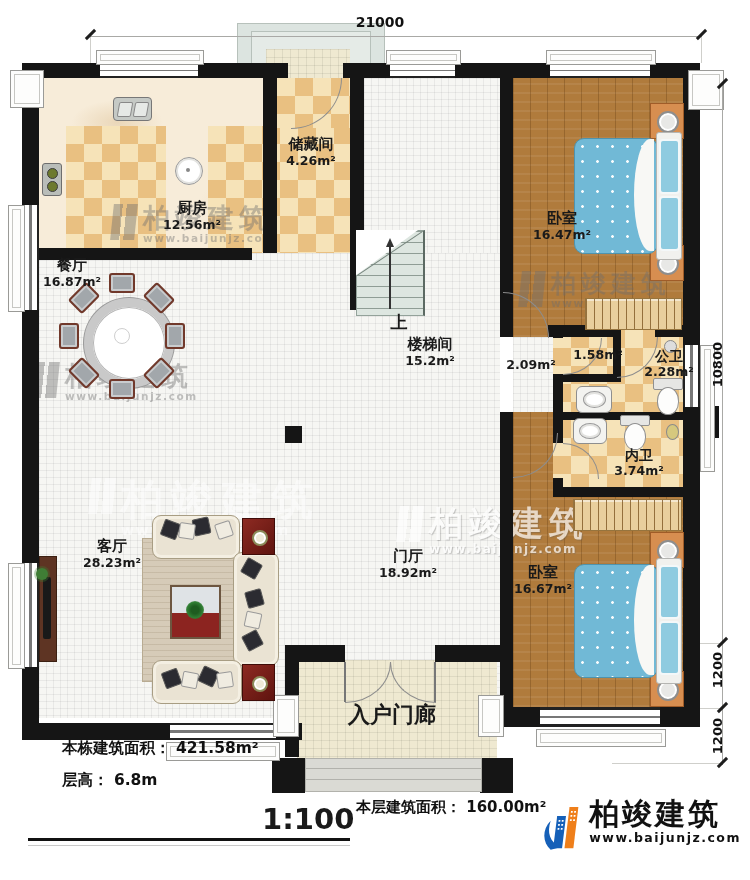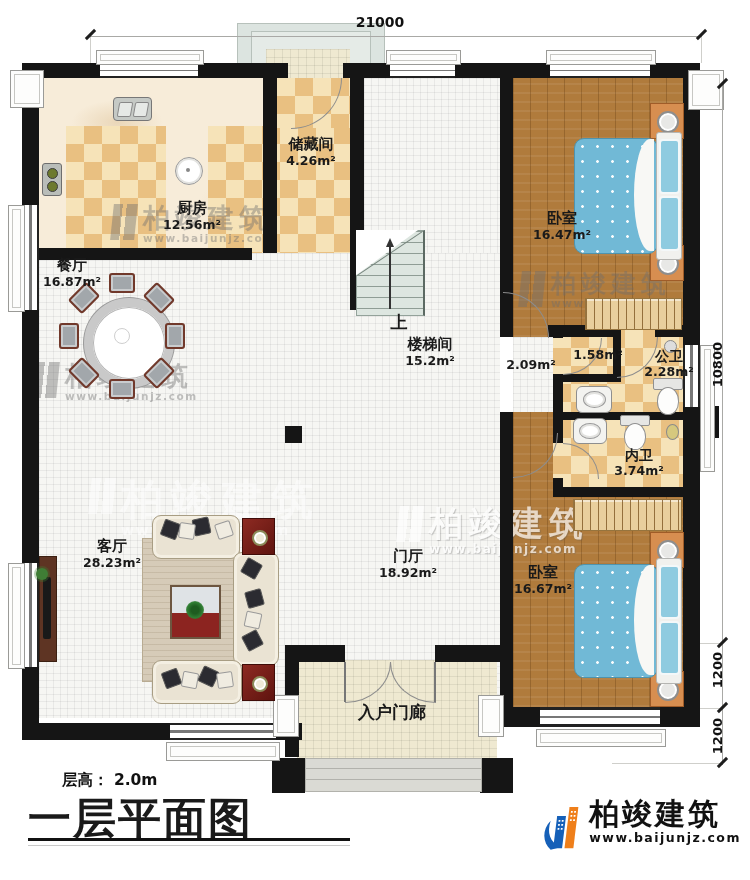--- a/index.html
+++ b/index.html
@@ -331,21 +331,21 @@
     <div class="ar">28.23m²</div>
   </div>
   <div class="rlabel" style="left:408px;top:548px">
     <div class="nm">门厅</div>
     <div class="ar">18.92m²</div>
   </div>
   <div class="rlabel" style="left:543px;top:564px">
     <div class="nm">卧室</div>
     <div class="ar">16.67m²</div>
   </div>
-  <div class="rlabel" style="left:392px;top:702px;font-size:17px">
+  <div class="rlabel" style="left:392px;top:702px;font-size:22px">
     <div>入户门廊</div>
   </div>
 
   <div class="dl" style="left:90px;top:36px;width:612px;height:1px"></div>
   <div class="xl" style="left:90px;top:37px;width:1px;height:26px"></div>
   <div class="xl" style="left:701px;top:37px;width:1px;height:26px"></div>
   <div class="tk" style="left:84px;top:33px"></div>
   <div class="tk" style="left:695px;top:33px"></div>
   <div class="dim" style="left:345px;top:14px;width:70px;text-align:center">21000</div>
 
@@ -354,24 +354,26 @@
   <div class="xl" style="left:700px;top:708px;width:22px;height:1px"></div>
   <div class="xl" style="left:612px;top:763px;width:110px;height:1px"></div>
   <div class="tk" style="left:716px;top:82px"></div>
   <div class="tk" style="left:716px;top:641px"></div>
   <div class="tk" style="left:716px;top:706px"></div>
   <div class="tk" style="left:716px;top:761px"></div>
   <div class="vdim" style="left:710px;top:342px">10800</div>
   <div class="vdim" style="left:710px;top:652px">1200</div>
   <div class="vdim" style="left:710px;top:718px">1200</div>
 
-  <div class="stat" style="left:62px;top:770px">层高： 2.0m</div>
-  <div class="abs" style="left:28px;top:790px;font-size:43px;font-weight:700;letter-spacing:2px;white-space:nowrap">一层平面图</div>
+  <div class="stat" style="left:62px;top:738px">本栋建筑面积： 421.58m²</div>
+  <div class="stat" style="left:62px;top:770px">层高： 6.8m</div>
+  <div class="abs" style="left:262px;top:802px;font-size:29px;font-weight:600">1:100</div>
   <div class="abs" style="left:28px;top:838px;width:322px;height:3px;background:#111"></div>
   <div class="abs" style="left:28px;top:845px;width:322px;height:1px;background:#c9c9c9"></div>
+  <div class="stat" style="left:356px;top:798px;font-size:15px">本层建筑面积： 160.00m²</div>
 
   <div class="abs" style="left:541px;top:797px;width:200px;height:70px;display:flex;gap:8px;align-items:flex-start">
     <svg width="50" height="62" viewBox="0 0 50 62">
       <path d="M12 58 C2 49 1 33 12 22 C7 37 11 48 24 55 Z" fill="#1660b8"></path>
       <g transform="skewX(-7)">
         <rect x="22" y="16" width="11" height="40" fill="#1660b8"></rect>
         <rect x="36" y="5" width="11" height="51" fill="#ef7f1a"></rect>
         <rect x="24.5" y="21" width="2.2" height="2.2" fill="#fff"></rect>
           <rect x="28.5" y="21" width="2.2" height="2.2" fill="#fff"></rect>
         <rect x="24.5" y="26" width="2.2" height="2.2" fill="#fff"></rect>

